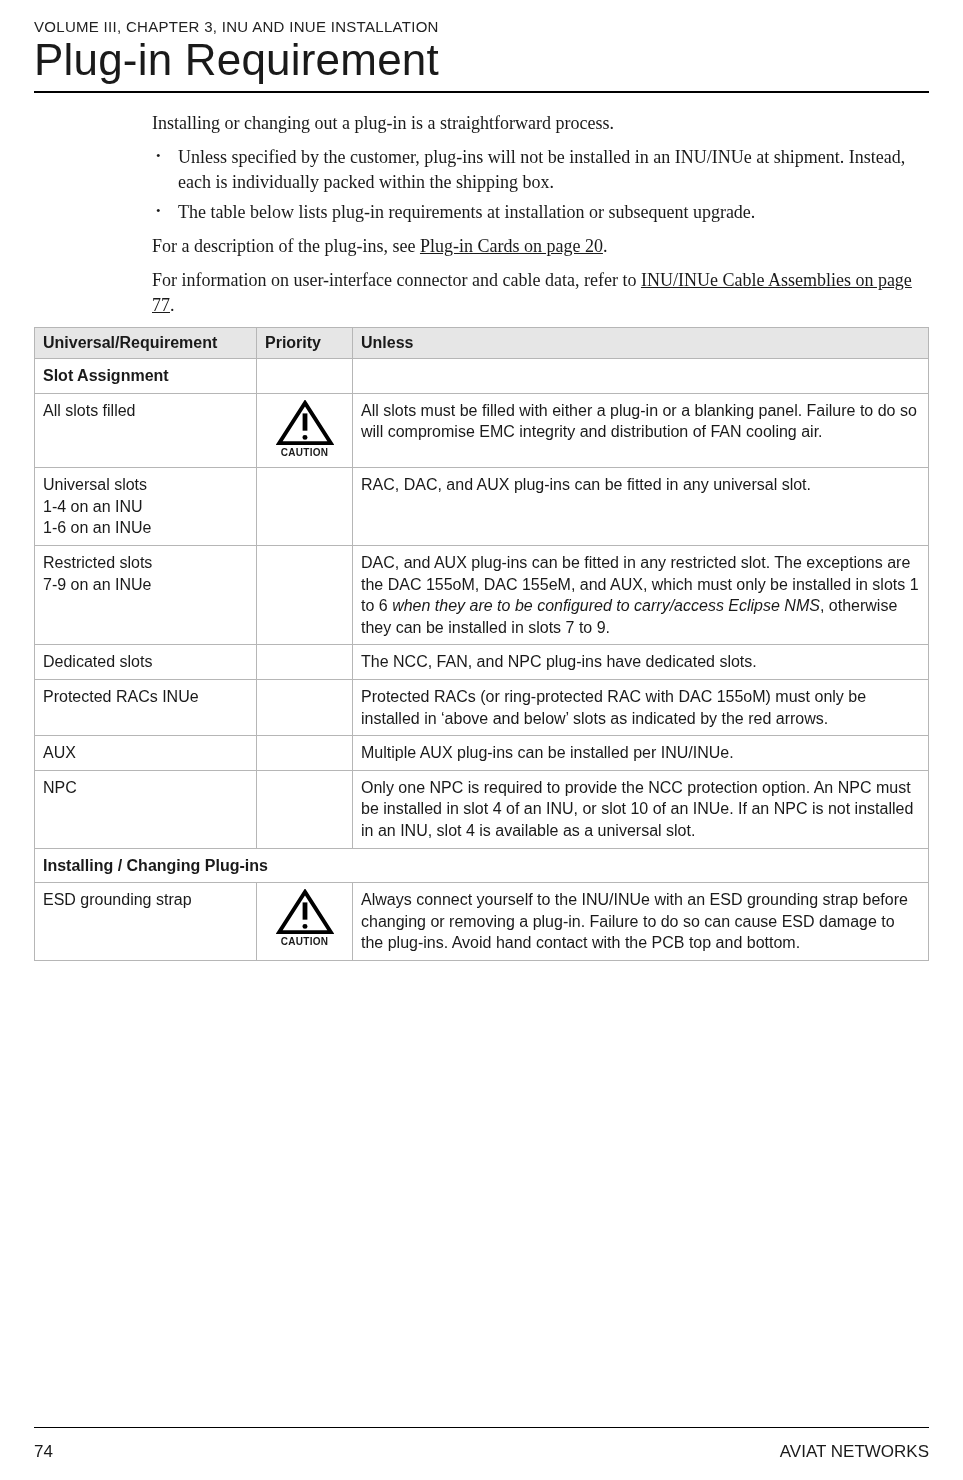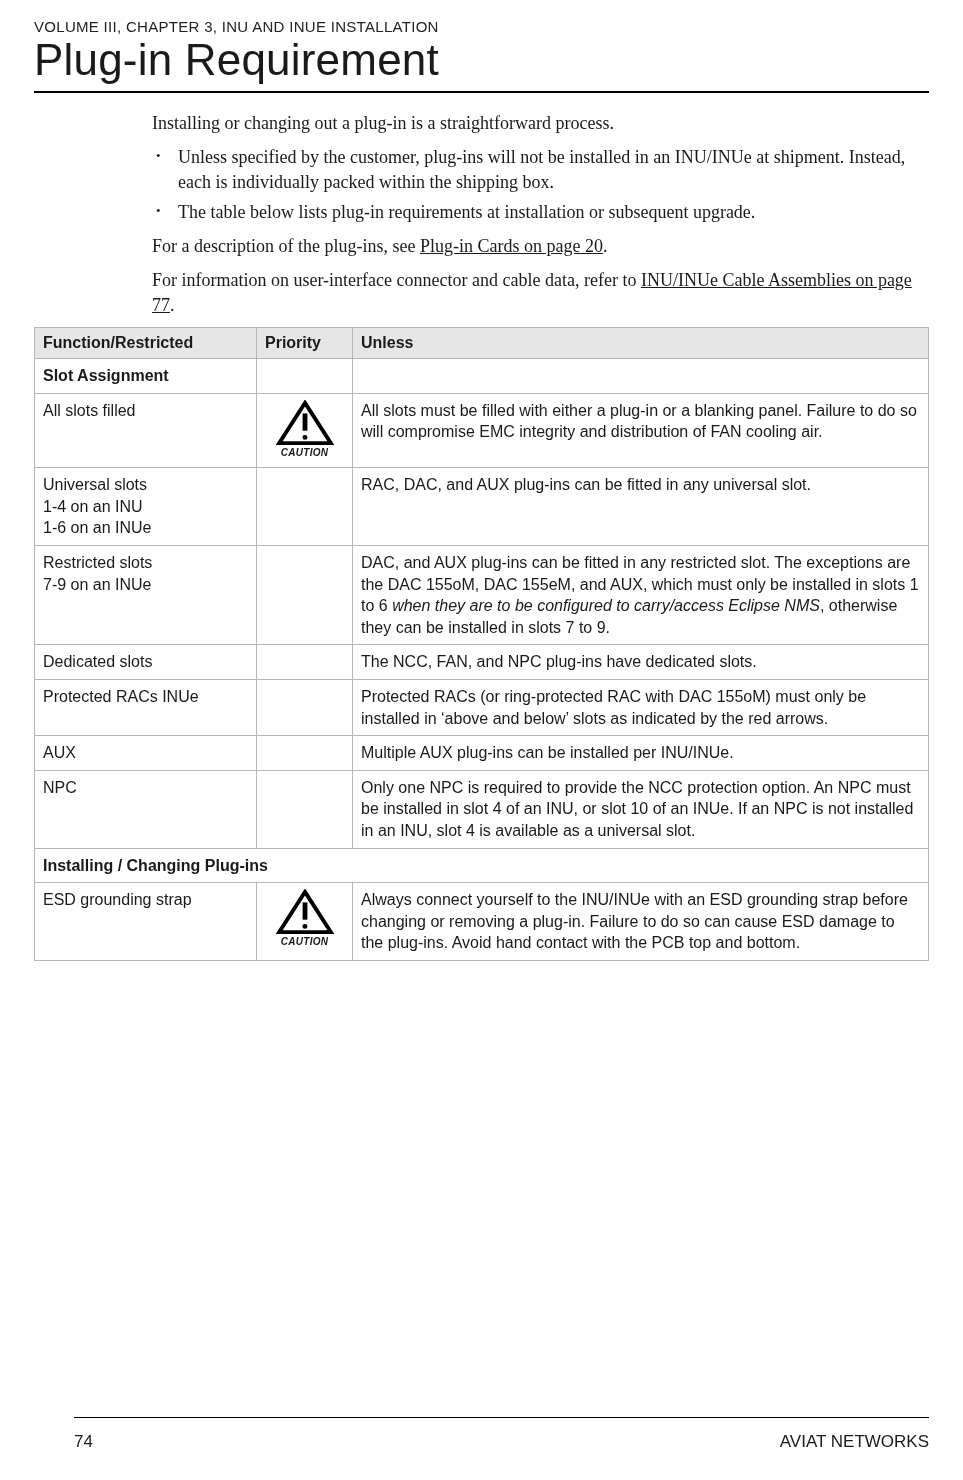--- a/index.html
+++ b/index.html
@@ -91,34 +91,33 @@
       vertical-align: top;
       line-height: 1.35;
     }
     .section-row td {
       background: #e6e6e6;
       font-weight: bold;
     }
     .section-row.plain td { background: #fff; }
     .italic { font-style: italic; }
     .col-func { width: 222px; }
-    .col-pri  { width: 96px; text-align: center; font-style: italic; }
+    .col-pri  { width: 96px; text-align: center; }
     .caution {
       display: inline-block;
       text-align: center;
       line-height: 1;
     }
     .caution svg { width: 58px; height: 46px; display: block; margin: 0 auto; }
     .caution .ctext { font-size: 10px; font-weight: bold; letter-spacing: 0.3px; display: block; margin-top: 2px; }
     .footer {
       position: absolute;
-      bottom: 28px;
+      bottom: 18px;
       left: 34px;
       right: 34px;
-      margin-left: 40px;
     }
     .footer-rule { border-top: 1px solid #000; margin-bottom: 14px; }
     .footer-row { display: flex; justify-content: space-between; font-size: 17px; }
   </style>
 </head>
 <body>
 
 <div class="page-header">VOLUME III, CHAPTER 3, INU AND INUE INSTALLATION</div>
 
 <h1 class="title">Plug-in Requirement</h1>
@@ -143,21 +142,21 @@
 </div>
 
 <table class="req">
   <colgroup>
       <col class="col-func">
       <col class="col-pri">
       <col>
     </colgroup>
   <thead>
     <tr>
-      <th>Function/Restricted</th>
+      <th>Universal/Requirement</th>
       <th>Priority</th>
       <th>Unless</th>
     </tr>
   </thead>
   <tbody>
     <tr class="section-row plain">
       <td>Slot Assignment</td>
       <td></td>
       <td></td>
     </tr>

